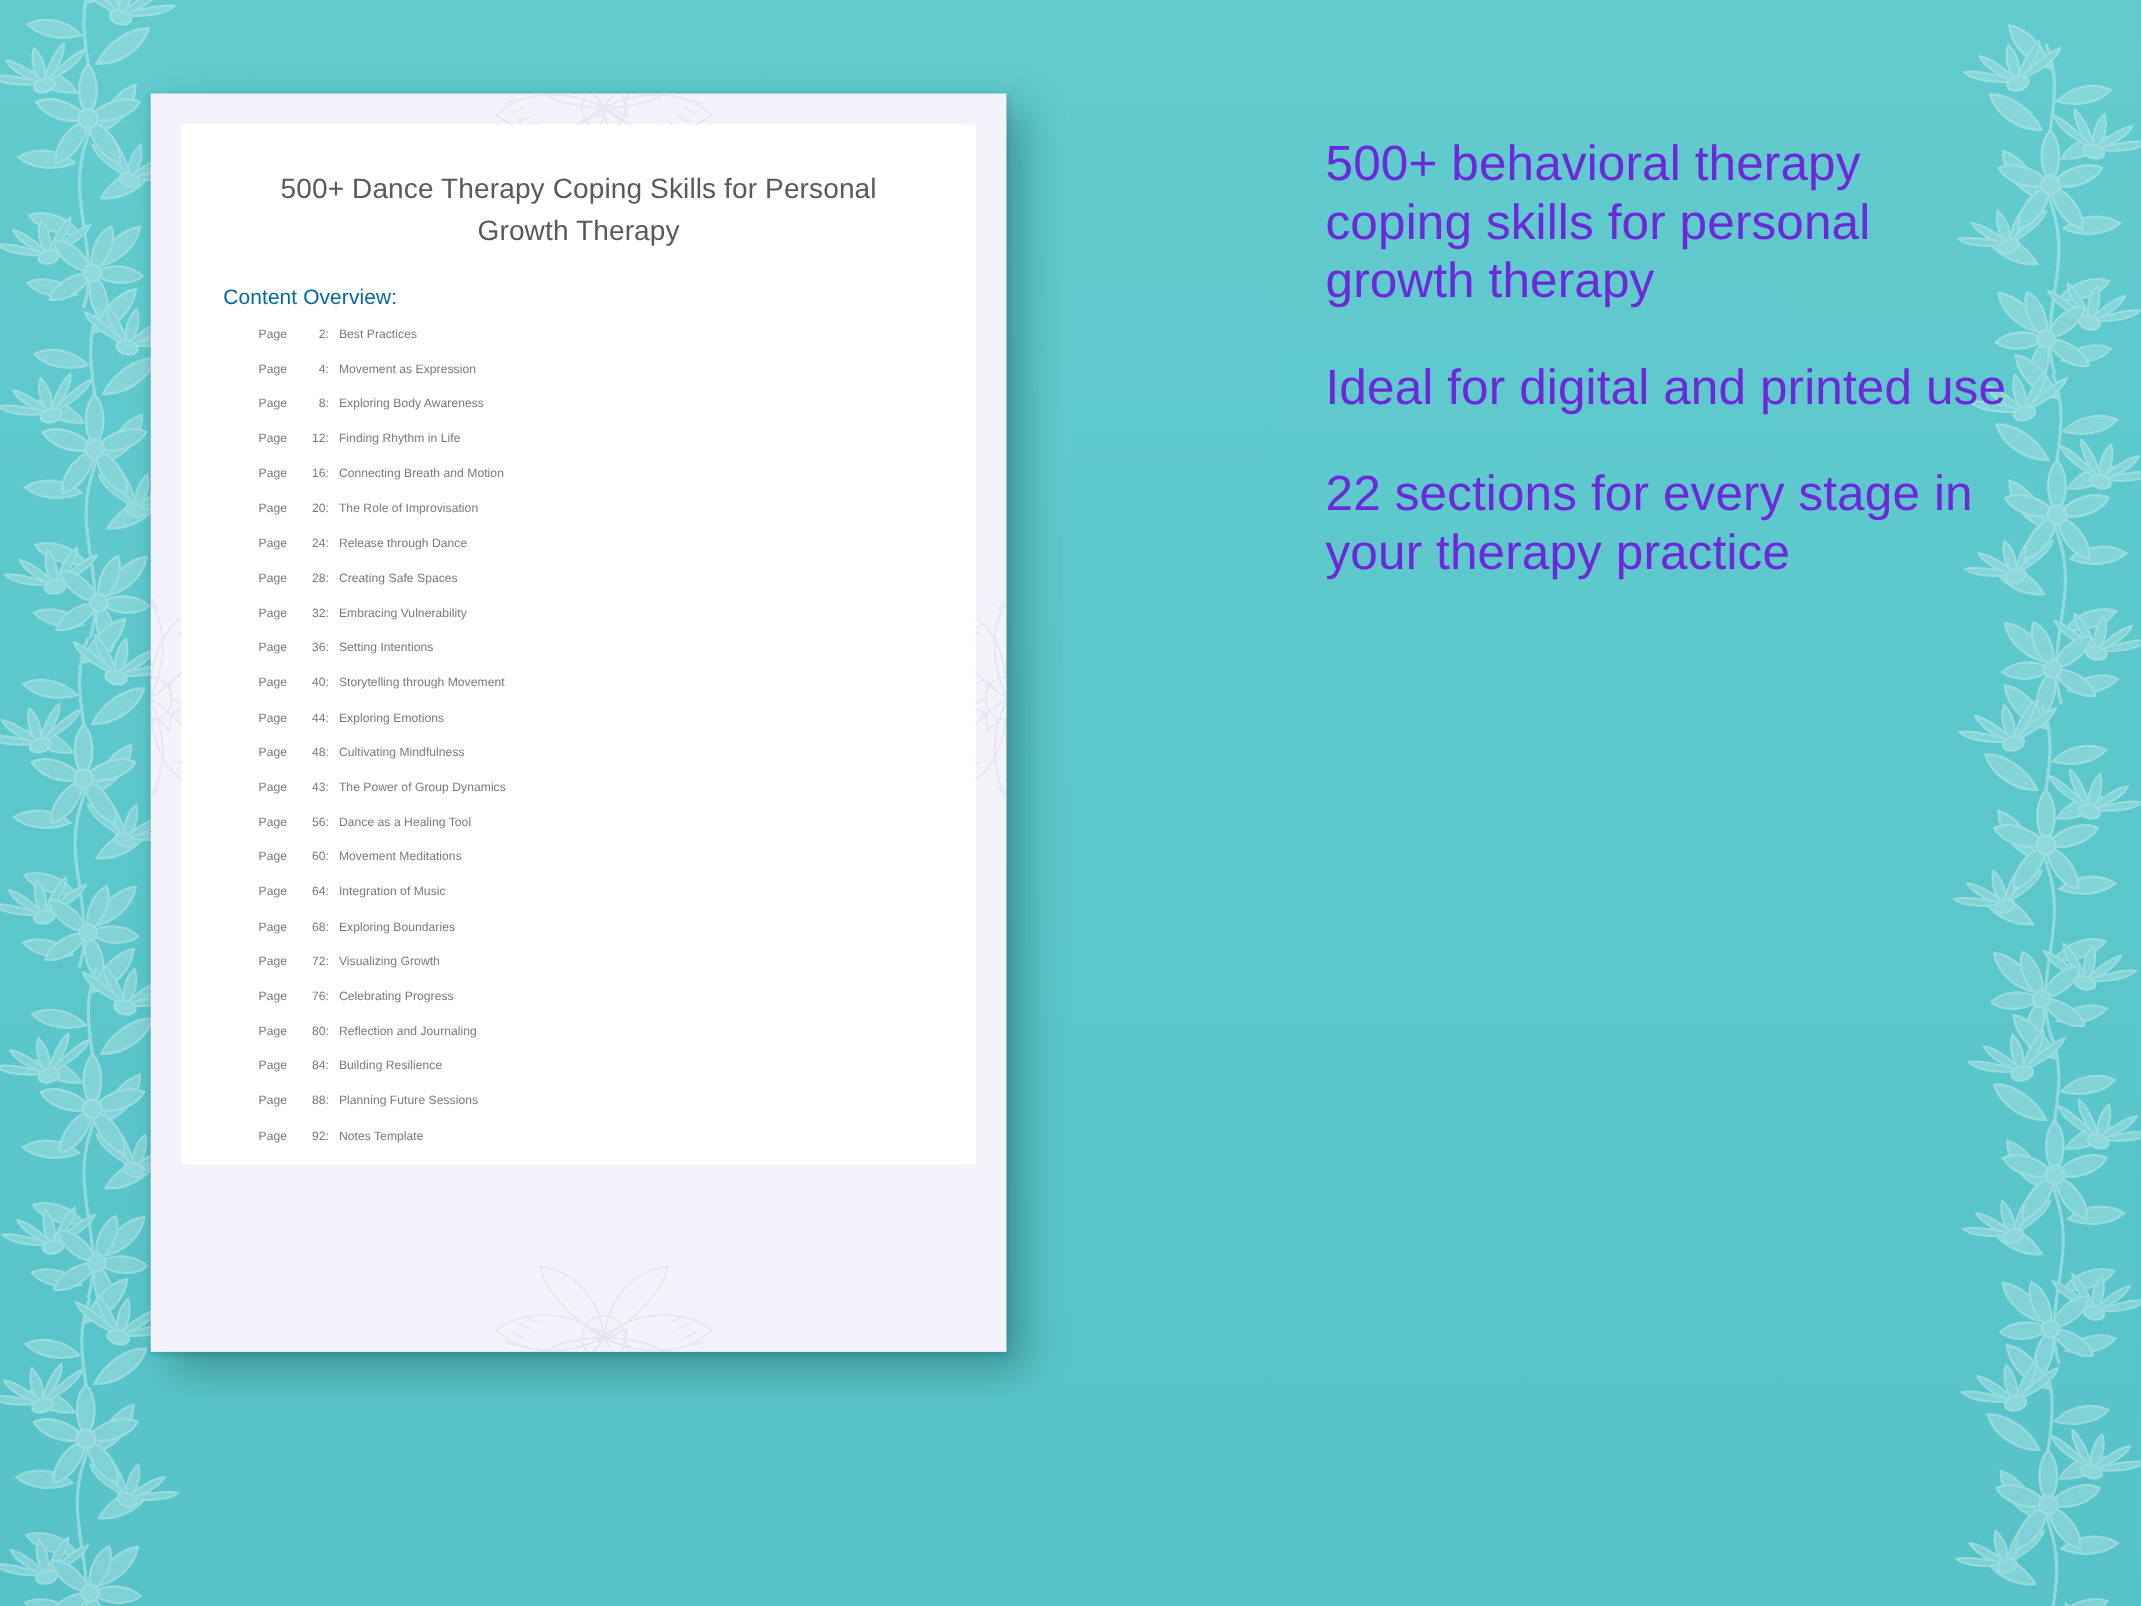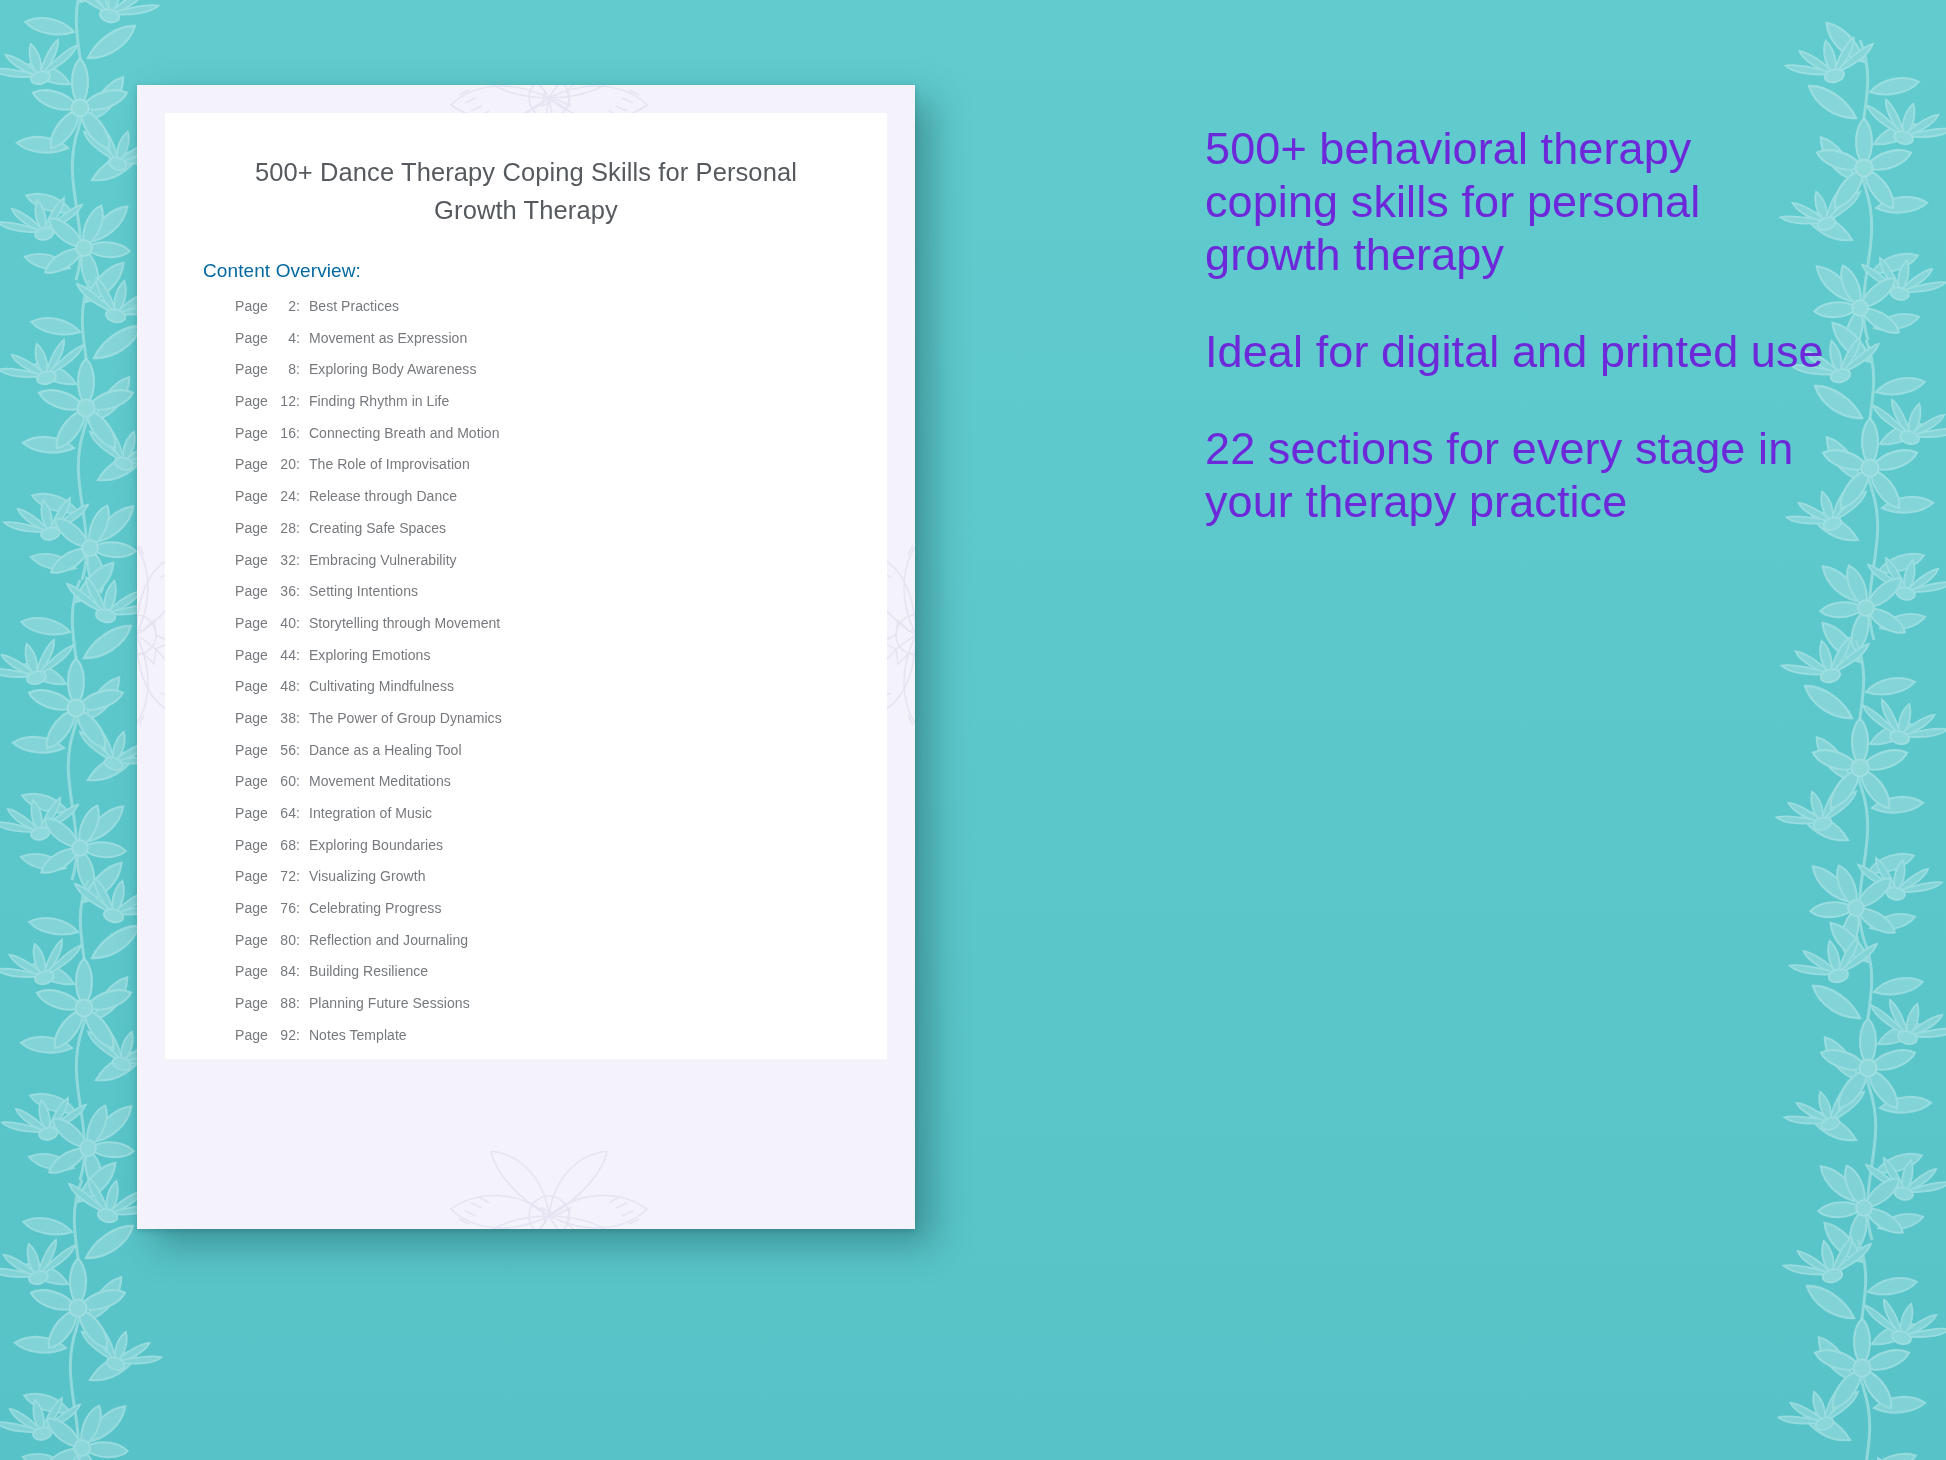--- a/index.html
+++ b/index.html
@@ -97,21 +97,21 @@
     position: absolute;
     left: 70px;
     top: 185px;
     width: 630px;
   }
 
   .toc-row {
     display: flex;
     align-items: baseline;
     height: 31.7px;
-    font-size: 14px;
+    font-size: 11px;
     color: #76797d;
     letter-spacing: .05px;
     white-space: nowrap;
   }
   .toc-page-label {
     display: inline-block;
     min-width: 34px;
   }
   .toc-page-num {
     display: inline-block;
@@ -347,21 +347,21 @@
           <span class="toc-title">Exploring Emotions</span>
         </div>
         <div class="toc-row">
           <span class="toc-page-label">Page</span>
           <span class="toc-page-num">48</span>
           <span class="toc-colon">:</span>
           <span class="toc-title">Cultivating Mindfulness</span>
         </div>
         <div class="toc-row">
           <span class="toc-page-label">Page</span>
-          <span class="toc-page-num">38</span>
+          <span class="toc-page-num">43</span>
           <span class="toc-colon">:</span>
           <span class="toc-title">The Power of Group Dynamics</span>
         </div>
         <div class="toc-row">
           <span class="toc-page-label">Page</span>
           <span class="toc-page-num">56</span>
           <span class="toc-colon">:</span>
           <span class="toc-title">Dance as a Healing Tool</span>
         </div>
         <div class="toc-row">

